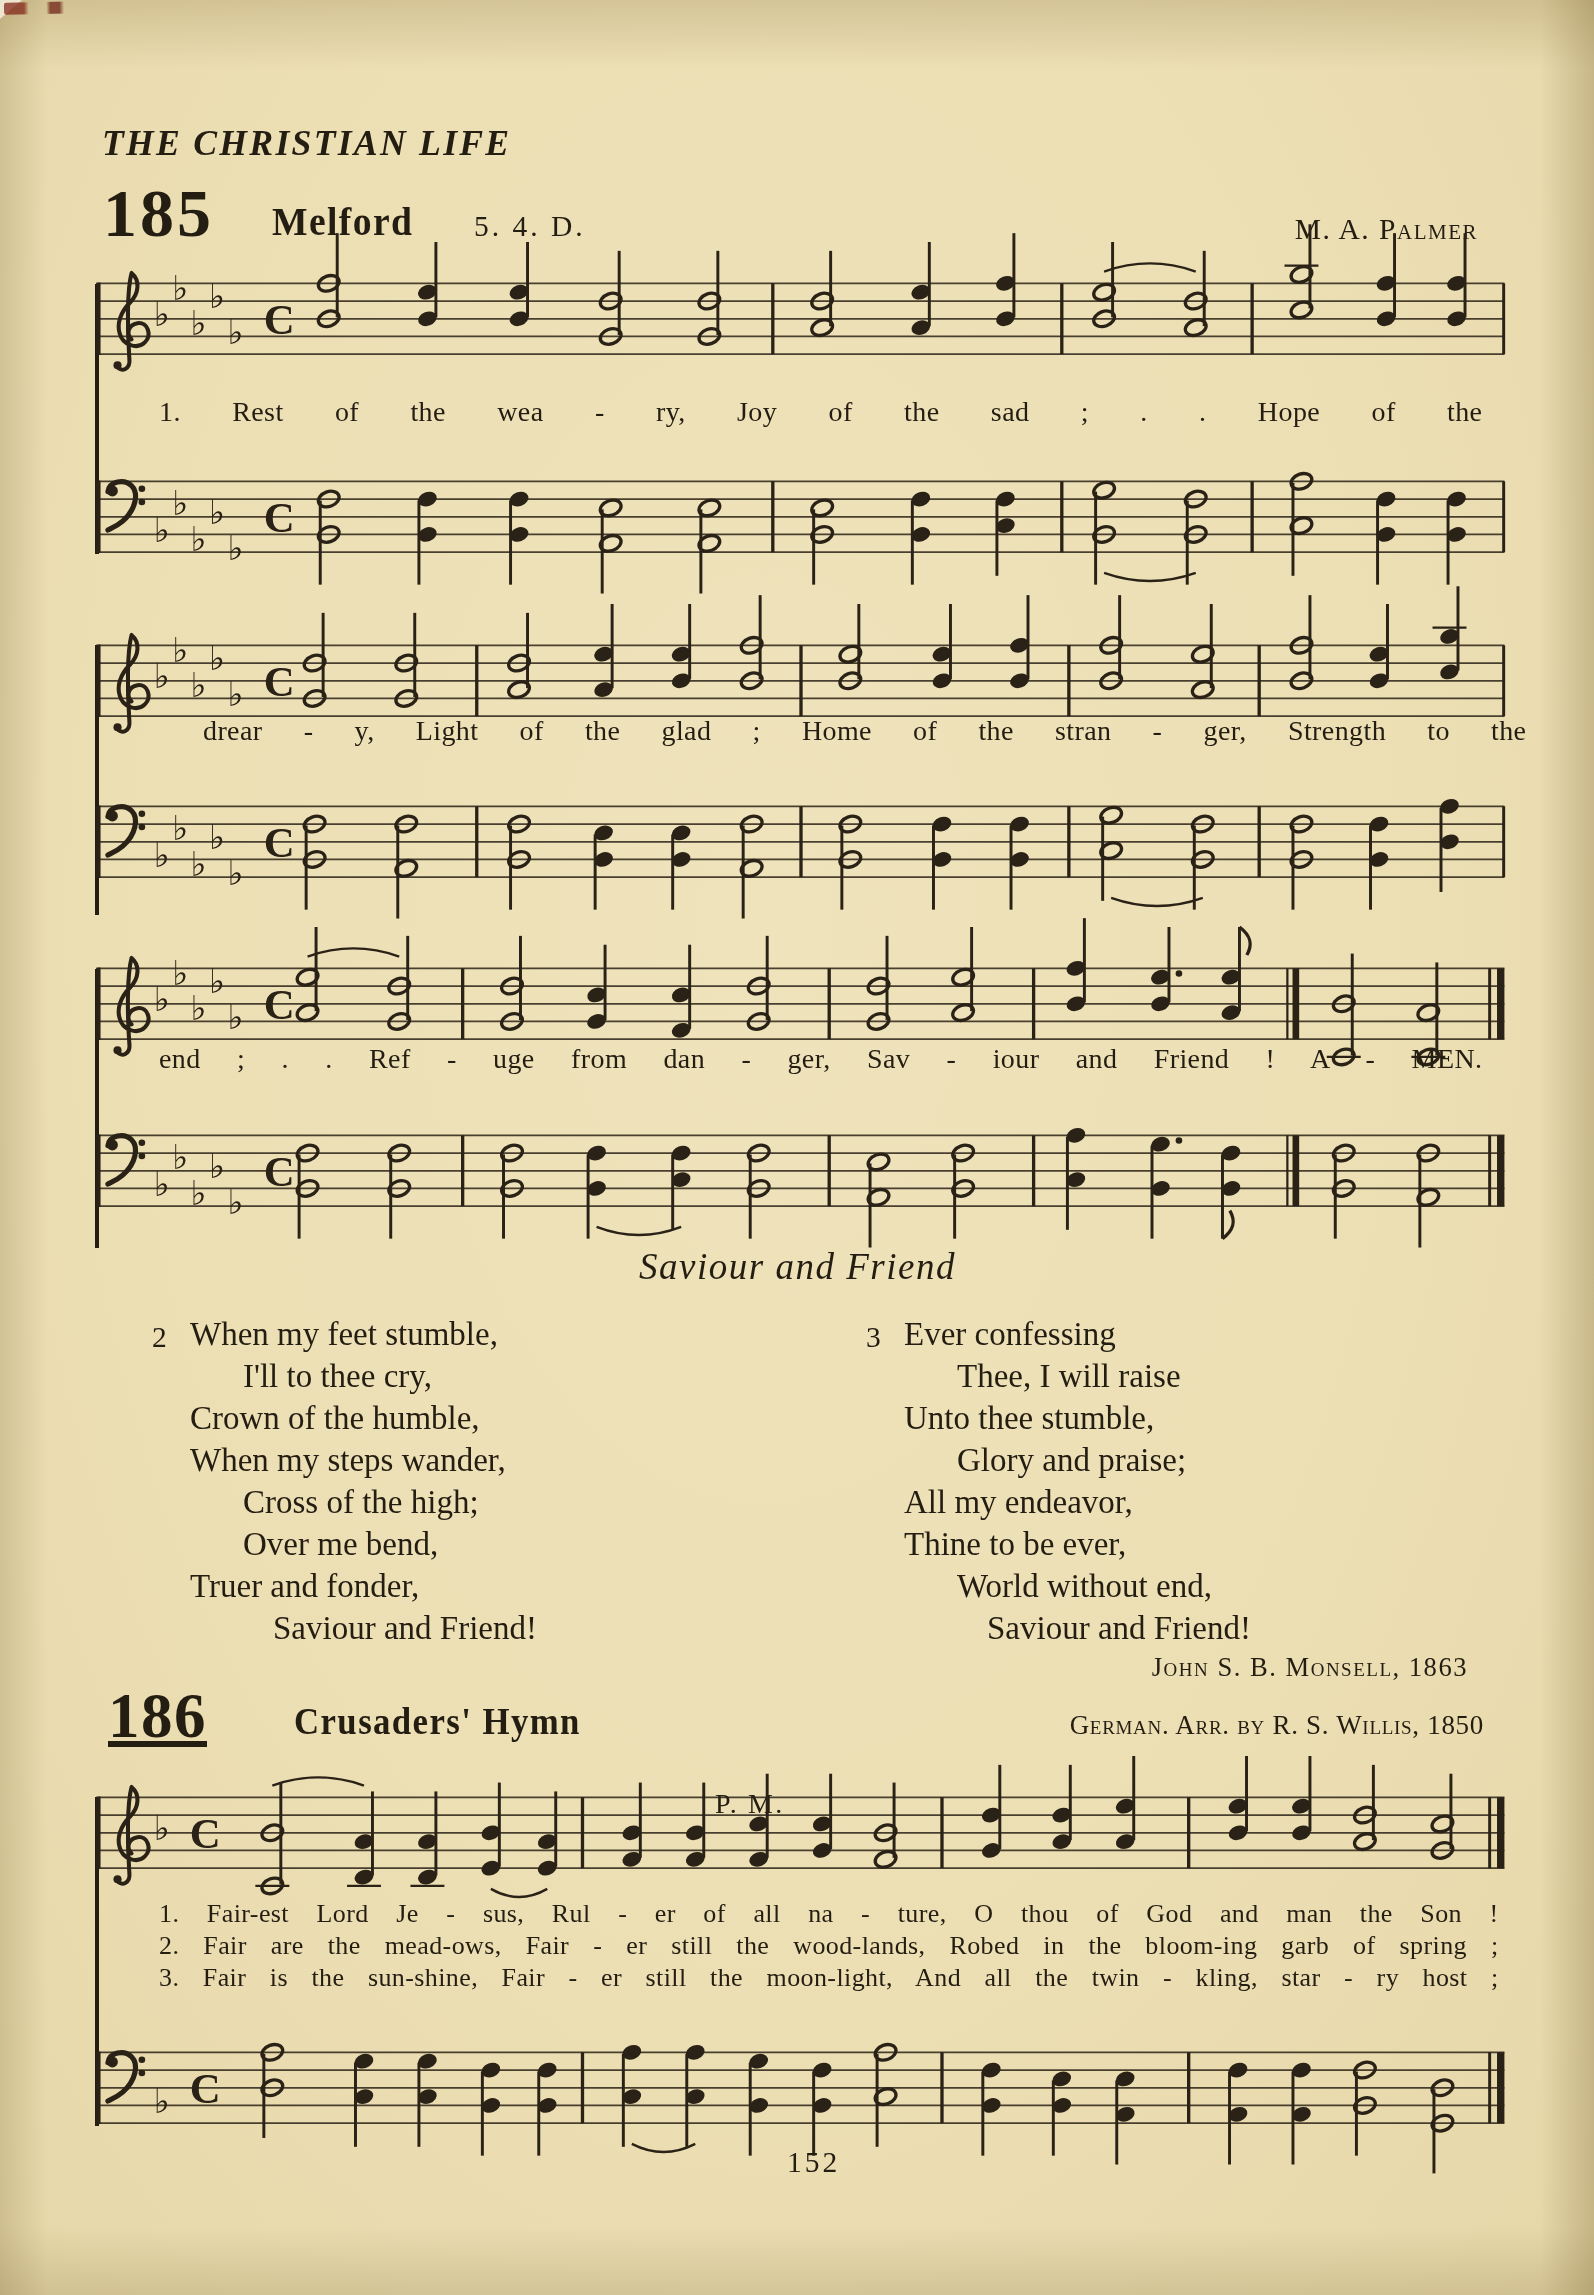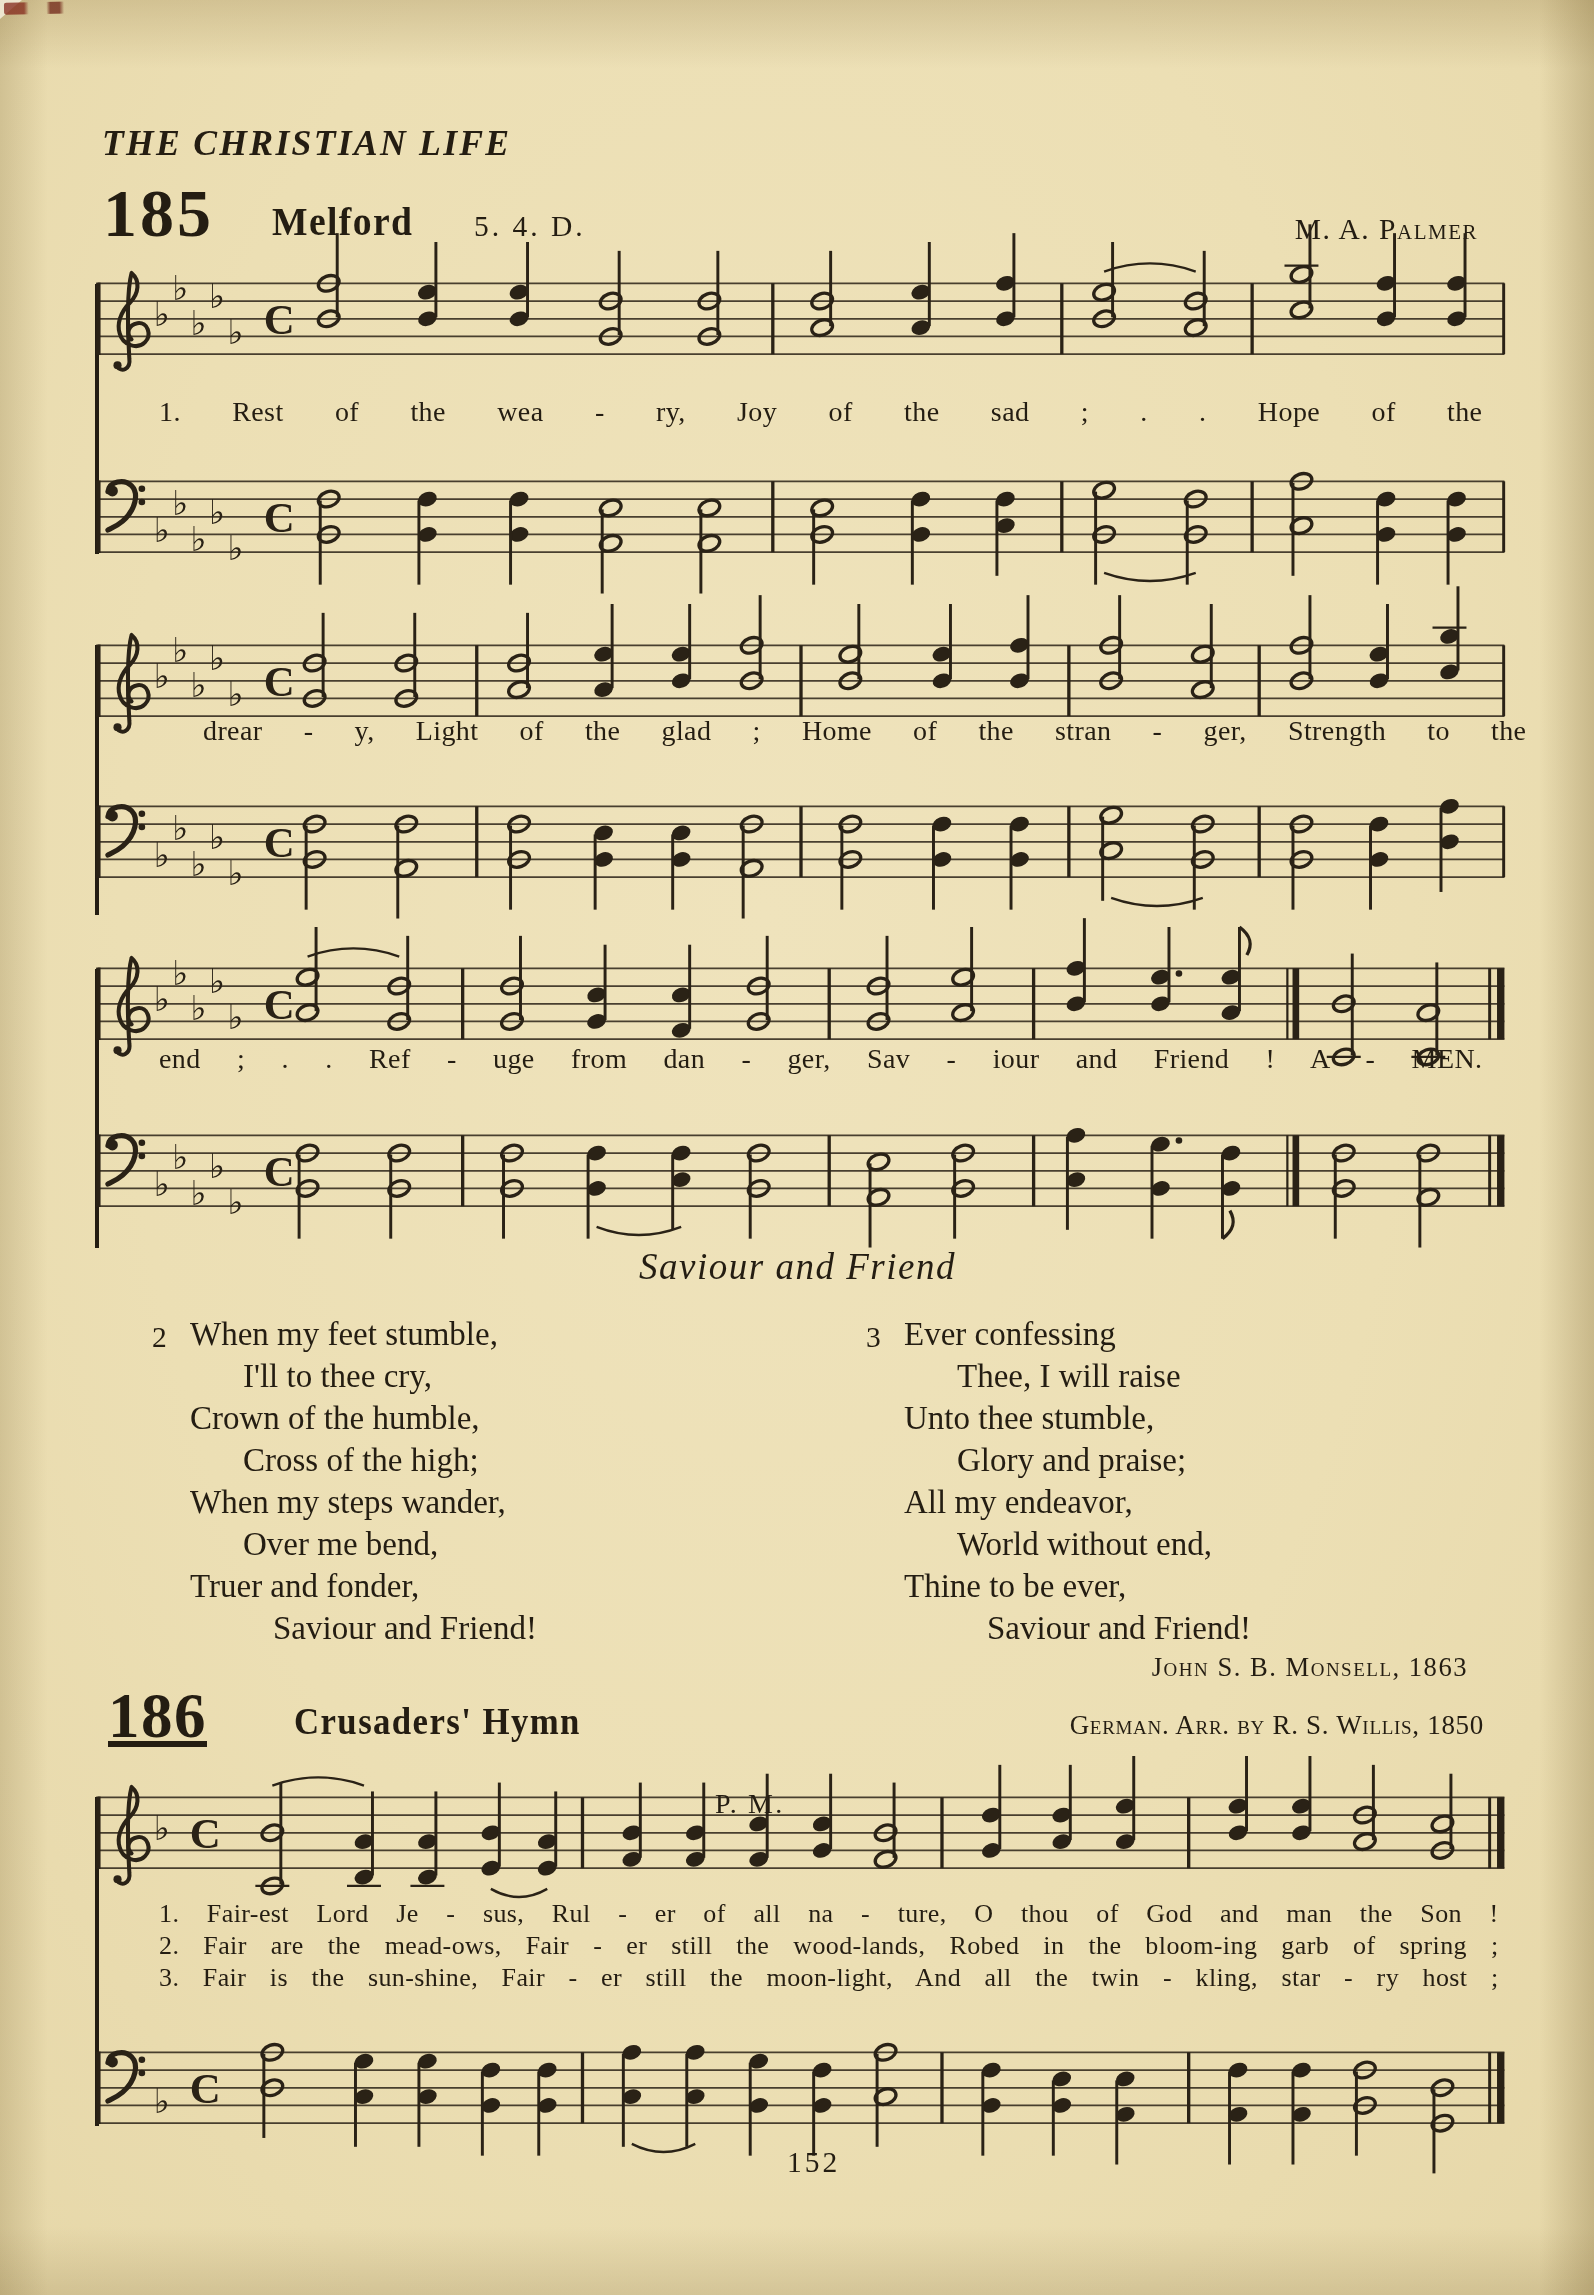--- a/index.html
+++ b/index.html
@@ -499,35 +499,35 @@
     </div>
 
   <div class="abs subtitle">Saviour and Friend</div>
 
   <div class="abs verses">
     <div class="vcol vcol-left">
       <span class="vnum">2</span>
       <div class="vline">When my feet stumble,</div>
       <div class="vline ind">I'll to thee cry,</div>
       <div class="vline">Crown of the humble,</div>
+      <div class="vline">When my steps wander,</div>
       <div class="vline ind">Cross of the high;</div>
-      <div class="vline">When my steps wander,</div>
       <div class="vline ind">Over me bend,</div>
       <div class="vline">Truer and fonder,</div>
       <div class="vline ind2">Saviour and Friend!</div>
     </div>
     <div class="vcol vcol-right">
       <span class="vnum">3</span>
       <div class="vline">Ever confessing</div>
       <div class="vline ind">Thee, I will raise</div>
       <div class="vline">Unto thee stumble,</div>
       <div class="vline ind">Glory and praise;</div>
       <div class="vline">All my endeavor,</div>
+      <div class="vline">Thine to be ever,</div>
       <div class="vline ind">World without end,</div>
-      <div class="vline">Thine to be ever,</div>
       <div class="vline ind2">Saviour and Friend!</div>
     </div>
   </div>
 
   <div class="abs attribution">John S. B. Monsell, 1863</div>
 
   <div class="abs hymn-no h186-no">186</div>
   <div class="abs tune h186-tune">Crusaders' Hymn</div>
   <div class="abs h186-meter">P. M.</div>
   <div class="abs composer h186-credit">German.   Arr. by R. S. Willis, 1850</div>

